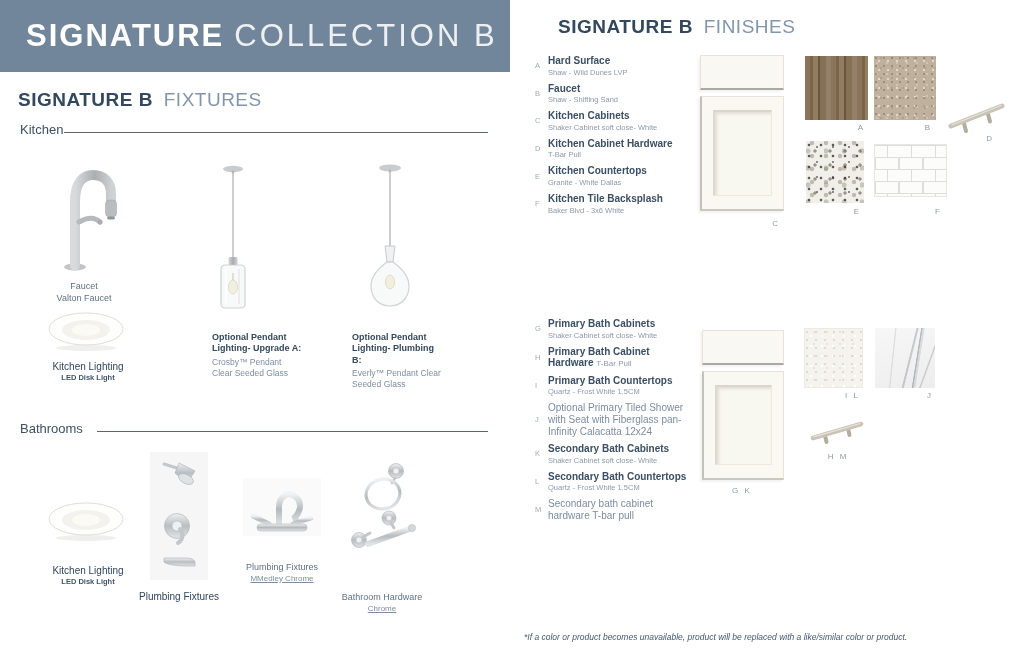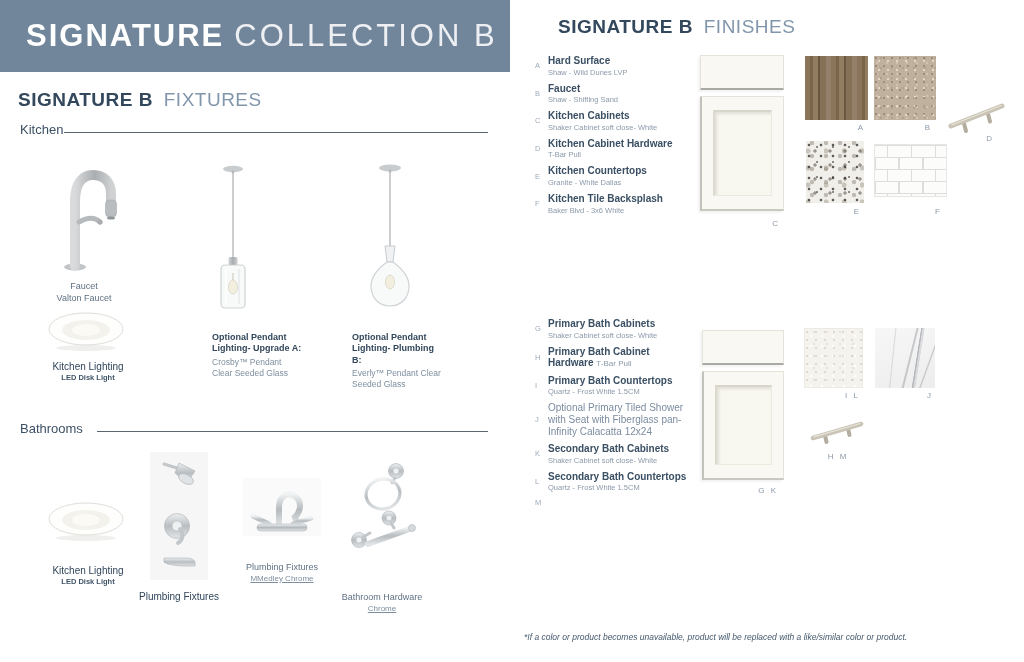--- a/index.html
+++ b/index.html
@@ -384,30 +384,33 @@
     </div>
     <div class="fin-item">
       <div class="fin-letter">L</div>
       <div class="fin-body">
           <div class="fin-title">Secondary Bath Countertops</div>
         <div class="fin-sub">Quartz - Frost White 1.5CM</div>
         </div>
     </div>
     <div class="fin-item">
       <div class="fin-letter">M</div>
+      <div class="fin-body">
+          <div class="fin-title muted">Secondary bath cabinet hardware T-bar pull</div>
+        </div>
     </div>
   </div>
 
   <div class="cabinet" style="left:702px; top:330px; width:82px; height:152px;">
     <div class="cab-drawer"></div>
     <div class="cab-door" style="height:106px;">
       <div class="cab-panel"></div>
     </div>
   </div>
-  <div class="sw-label" style="left:702px; top:486px; width:76px; text-align:right;">G K</div>
+  <div class="sw-label" style="left:732px; top:486px; width:76px; text-align:left;">G K</div>
 
   <div class="swatch quartz" style="left:804px; top:328px; width:59px; height:60px;"></div>
   <div class="sw-label" style="left:804px; top:391px; width:56px; text-align:right;">I L</div>
 
   <div class="swatch marble" style="left:875px; top:328px; width:60px; height:60px;"></div>
   <div class="sw-label" style="left:875px; top:391px; width:58px; text-align:right;">J</div>
 
   <svg class="swatch" style="left:808px; top:414px;" width="58" height="34" viewBox="0 0 58 34">
     <line x1="17" y1="21.5" x2="18.5" y2="28" stroke="#b3ae9f" stroke-width="4" stroke-linecap="round"></line>
     <line x1="40" y1="14.5" x2="41.5" y2="21" stroke="#b3ae9f" stroke-width="4" stroke-linecap="round"></line>

